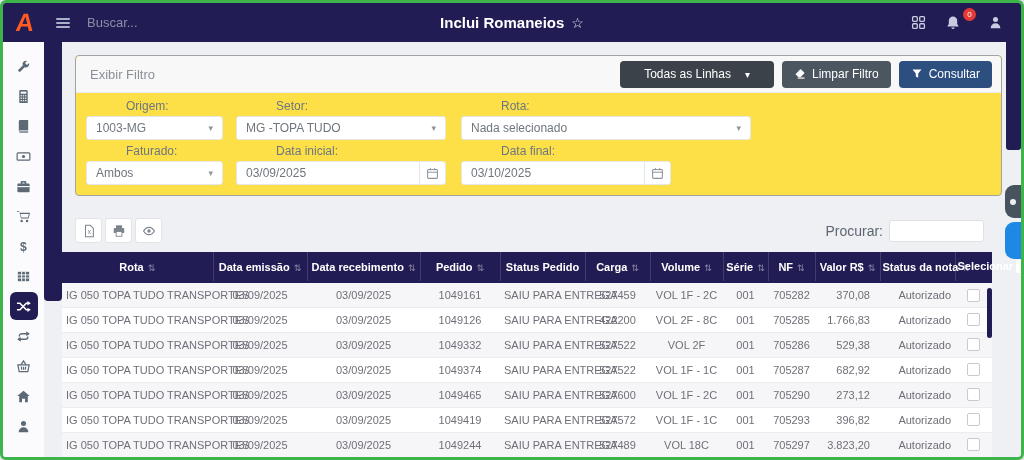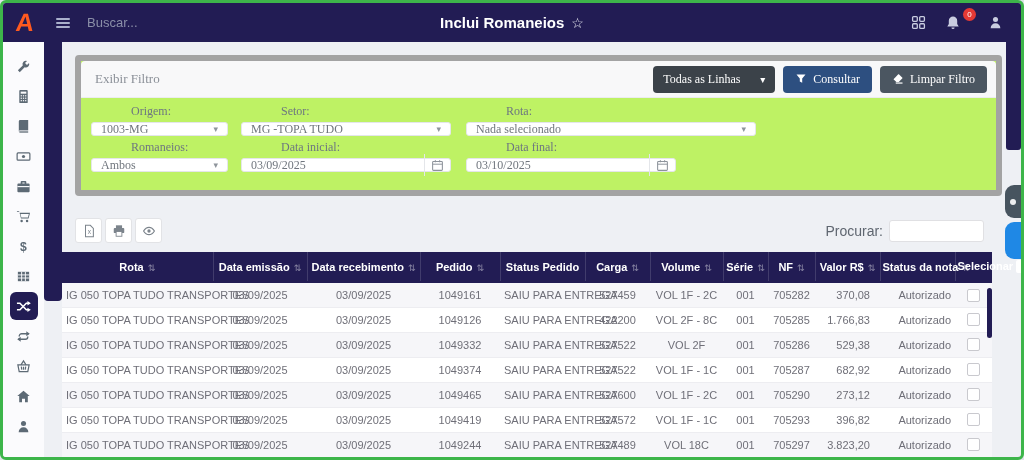--- a/index.html
+++ b/index.html
@@ -35,38 +35,38 @@
     background:var(--navy,#221c54);border-radius:0 0 3px 3px;z-index:3;}
   .tab{position:absolute;right:0;z-index:6;cursor:pointer;}
   .tab.dark{top:182px;width:16px;height:33px;background:var(--tab-dark,#47545f);border-radius:9px 0 0 9px;
     display:flex;align-items:center;justify-content:center;}
   .tab.dark .dot{width:6px;height:6px;border-radius:50%;background:#fff;opacity:.9;}
   .tab.blue{top:219px;width:16px;height:37px;background:var(--tab-blue,#1f88e5);border-radius:9px 0 0 9px;}
 
   
   main{position:absolute;left:59px;top:39px;right:0;bottom:0;overflow:hidden;}
 
-  .card{margin:13px 0 0 13px;width:927px;height:141px;background:#bef264;border:6px solid #a3a3a3;
-    border-radius:4px;font-family:Liberation Serif, serif;}
+  .card{margin:13px 0 0 13px;width:927px;height:141px;background:#fde047;border:1px solid #a3a3a3;
+    border-radius:4px;}
   .card-head{display:flex;justify-content:space-between;align-items:center;height:37px;
     padding:0 9px 0 14px;background:#f8f8f9;border-bottom:1px solid #ececef;border-radius:4px 4px 0 0;}
   .card-title{color:#8b9098;font-size:13px;cursor:pointer;}
   .head-actions{display:flex;align-items:center;gap:8px;}
   .dark-select{height:27px;min-width:122px;background:#3b4249;border-radius:4px;color:#fff;
-    font-size:12px;display:flex;align-items:center;justify-content:space-between;padding:0 10px;cursor:pointer;}
+    font-size:12px;display:flex;align-items:center;justify-content:space-between;padding:0 24px;cursor:pointer;}
   .dark-select .caret{font-size:10px;margin-left:14px;}
   .btn{height:27px;border:none;border-radius:4px;color:#fff;font-size:12px;padding:0 12px;
     display:flex;align-items:center;gap:6px;cursor:pointer;font-family:inherit;}
   .btn.blue{background:var(--blue-btn,#2d4f80);}
   .btn.slate{background:var(--slate-btn,#4b5661);}
   .card-body{padding:6px 14px 0 10px;}
   .frow{display:flex;margin-bottom:4px;}
   .field{display:flex;flex-direction:column;}
   .field label{font-size:12px;color:#6d7680;margin-bottom:3px;cursor:default;margin-left:40px;}
-  .control{height:14px;border:1px solid #e4e6ea;border-radius:3px;background:#fff;display:flex;
+  .control{height:24px;border:1px solid #e4e6ea;border-radius:3px;background:#fff;display:flex;
     align-items:center;justify-content:space-between;padding:0 9px;font-size:12px;color:#70767e;cursor:pointer;}
   .control .caret{font-size:9px;color:#8f959c;}
   .control.date{padding:0;}
   .control.date .val{padding-left:9px;}
   .addon{width:26px;height:22px;border-left:1px solid #e4e6ea;display:flex;align-items:center;
     justify-content:center;color:#8d939b;cursor:pointer;}
   .w1{width:137px;margin-right:13px;} .w2{width:210px;margin-right:15px;} .w3{width:290px;}
 
   .table-toolbar{margin:22px 0 0 13px;width:909px;display:flex;justify-content:space-between;align-items:center;}
   .btn-group{display:flex;gap:3px;}
@@ -283,37 +283,37 @@
   <main>
 
     <section class="card">
       <div class="card-head">
         <span class="card-title">Exibir Filtro</span>
         <div class="head-actions">
           <div class="dark-select">
             <span>Todas as Linhas</span>
             <span class="caret">▾</span>
           </div>
-          <button class="btn blue">
-            <span>
-                <svg width="12" height="12" viewBox="0 0 16 16" fill="currentColor">
-                  <path d="M2 2h12L9.6 7.2V13L6.4 11.2V7.2z"></path>
-                </svg>
-              </span>
-            <span>Consultar</span>
-          </button>
           <button class="btn slate">
             <span>
                 <svg width="12" height="12" viewBox="0 0 16 16" fill="currentColor">
                   <path d="M9.2 1.8 14.2 6.8 9 12H5.8L2 8.2 8.4 1.8z"></path>
                   <rect x="5" y="12.6" width="9" height="1.6"></rect>
                 </svg>
               </span>
             <span>Limpar Filtro</span>
           </button>
+          <button class="btn blue">
+            <span>
+                <svg width="12" height="12" viewBox="0 0 16 16" fill="currentColor">
+                  <path d="M2 2h12L9.6 7.2V13L6.4 11.2V7.2z"></path>
+                </svg>
+              </span>
+            <span>Consultar</span>
+          </button>
         </div>
       </div>
       <div class="card-body">
         <div class="frow">
           <div class="field w1">
             <label>Origem:</label>
             <div class="control">
               <span>1003-MG</span>
                 <span class="caret">▾</span>
             </div>
@@ -328,21 +328,21 @@
           <div class="field w3">
             <label>Rota:</label>
             <div class="control">
               <span>Nada selecionado</span>
                 <span class="caret">▾</span>
             </div>
           </div>
         </div>
         <div class="frow">
           <div class="field w1">
-            <label>Romaneios:</label>
+            <label>Faturado:</label>
             <div class="control">
               <span>Ambos</span>
                 <span class="caret">▾</span>
             </div>
           </div>
           <div class="field w2">
             <label>Data inicial:</label>
             <div class="control date">
               <span class="val">03/09/2025</span>
               <span class="addon">

